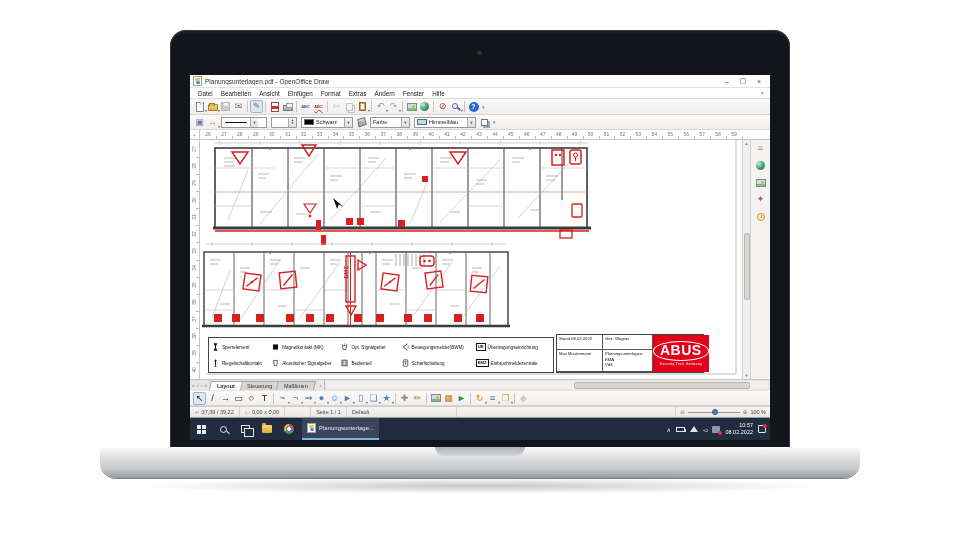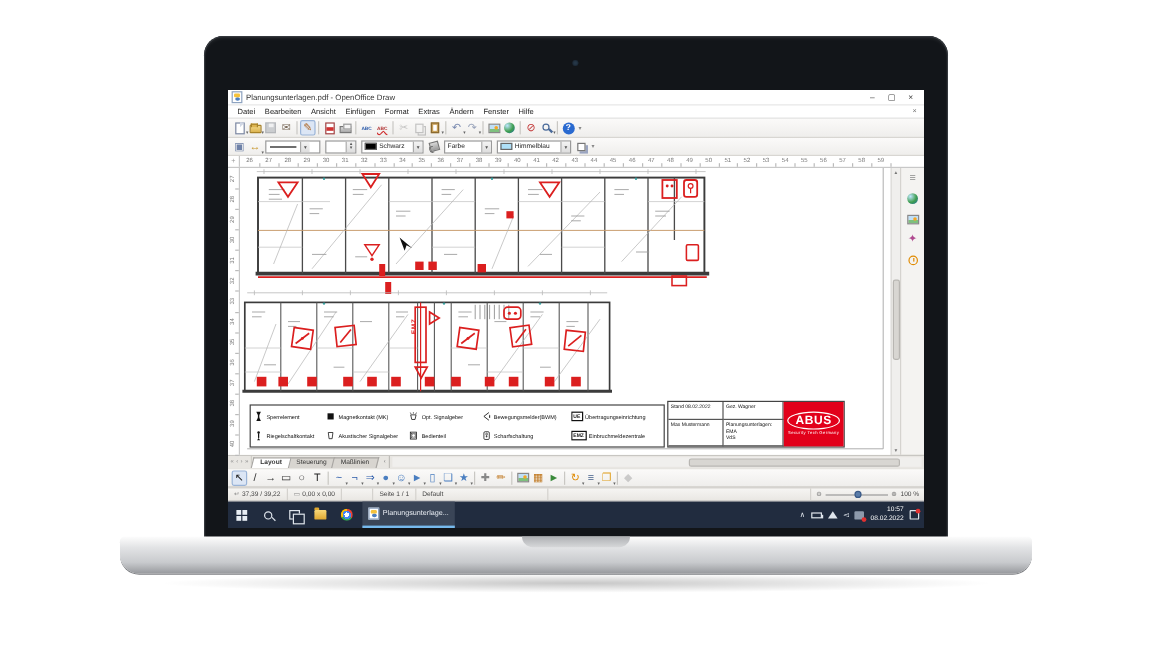--- a/index.html
+++ b/index.html
@@ -107,21 +107,21 @@
           display:grid;grid-template-columns:1fr 1.15fr 1fr 1.25fr 1.25fr;grid-auto-rows:1fr;padding:1px 2px;}
   .litem{display:flex;align-items:center;gap:2px;overflow:hidden;}
   .litem svg{flex:none;}
   .llabel{font-size:4.6px;color:#111;white-space:nowrap;}
   .ltag{font-size:4.2px;font-weight:bold;color:#111;border:1px solid #111;padding:0 1px;line-height:1.3;flex:none;}
   .tblock{position:absolute;left:356px;top:194px;width:148px;height:39px;border:1px solid #444;background:#fff;
           display:grid;grid-template-columns:46px 50px 1fr;grid-template-rows:1fr 1.4fr;}
   .tcell{border-right:1px solid #555;border-bottom:1px solid #555;font-size:4.2px;color:#111;padding:1px 2px;overflow:hidden;line-height:1.25;}
   .tcell:nth-child(2){border-right:1px solid #555;}
   .abuscell{grid-row:1 / span 2;grid-column:3;background:#e2001a;display:flex;flex-direction:column;align-items:center;justify-content:center;border-bottom:none;}
-  .abusoval{border:1.5px solid #fff;border-radius:50%;padding:1px 6px;color:#fff;font-weight:bold;font-size:10px;letter-spacing:.5px;line-height:1.1;}
+  .abusoval{border:1.5px solid #fff;border-radius:50%;padding:1px 6px;color:#fff;font-weight:bold;font-size:14px;letter-spacing:.5px;line-height:1.1;}
   .abustag{color:#fff;font-size:3.5px;margin-top:1px;letter-spacing:.3px;}
   .emzlabel{position:absolute;left:139px;top:129px;color:#db1f1f;font-size:5.5px;font-weight:bold;transform:rotate(-90deg);letter-spacing:.5px;}
 
   
   .tabrow{height:11px;display:flex;align-items:stretch;background:#e8e6e2;border-top:1px solid #c8c6c2;flex:none;}
   .tabnav{display:flex;align-items:center;font-size:5px;color:#888;padding:0 2px;gap:2px;border-right:1px solid #d0cec8;}
   .tab{position:relative;margin-top:1px;padding:0 6px;display:flex;align-items:center;font-size:5.5px;color:#333;
        background:#d8d5d0;border:1px solid #a8a6a2;border-bottom:none;transform:skewX(-14deg);margin-right:-2px;}
   .tab>span{transform:skewX(14deg);white-space:nowrap;}
   .tab.active{background:#fff;font-weight:bold;z-index:2;}

